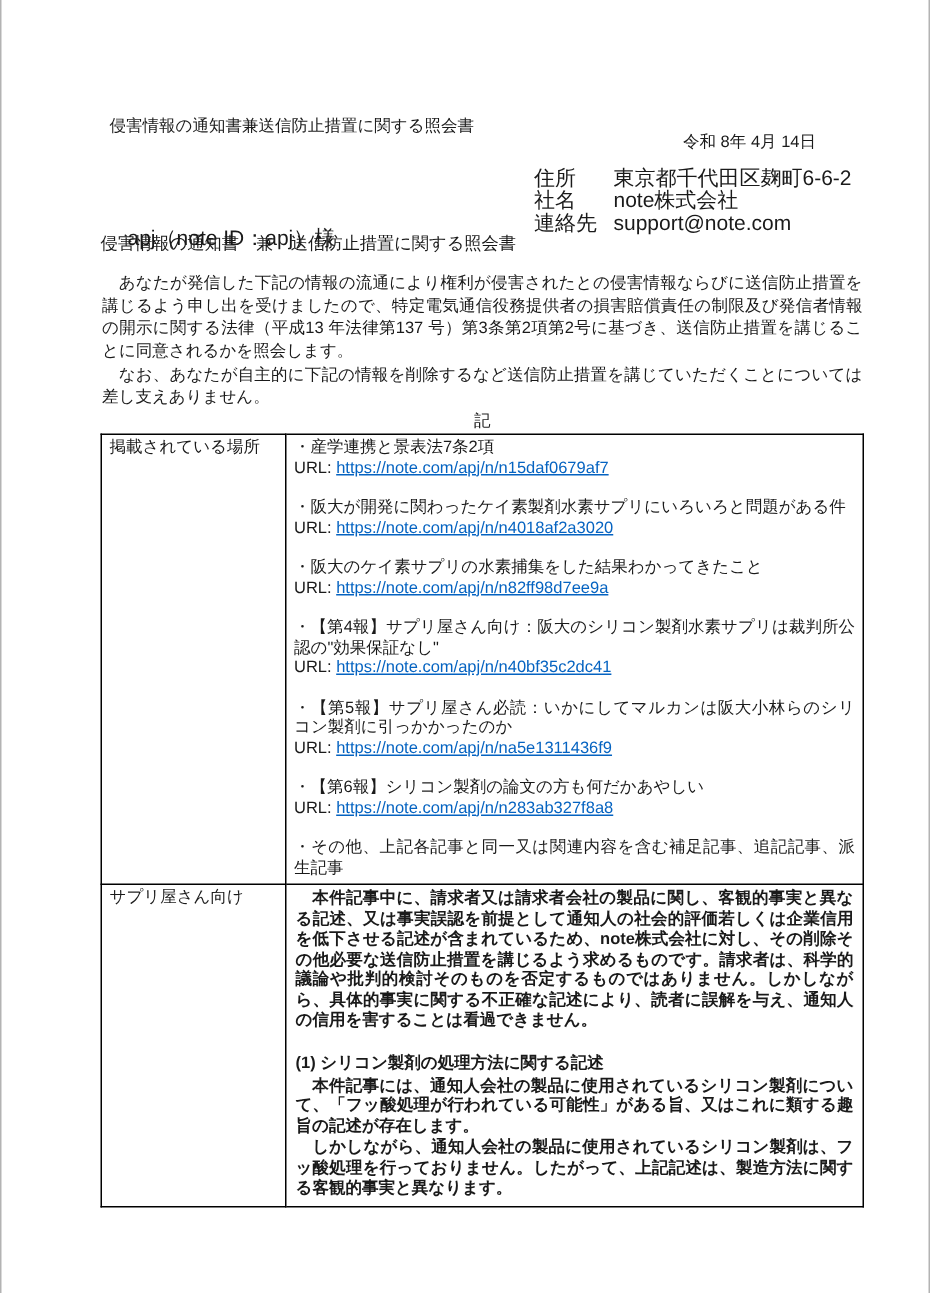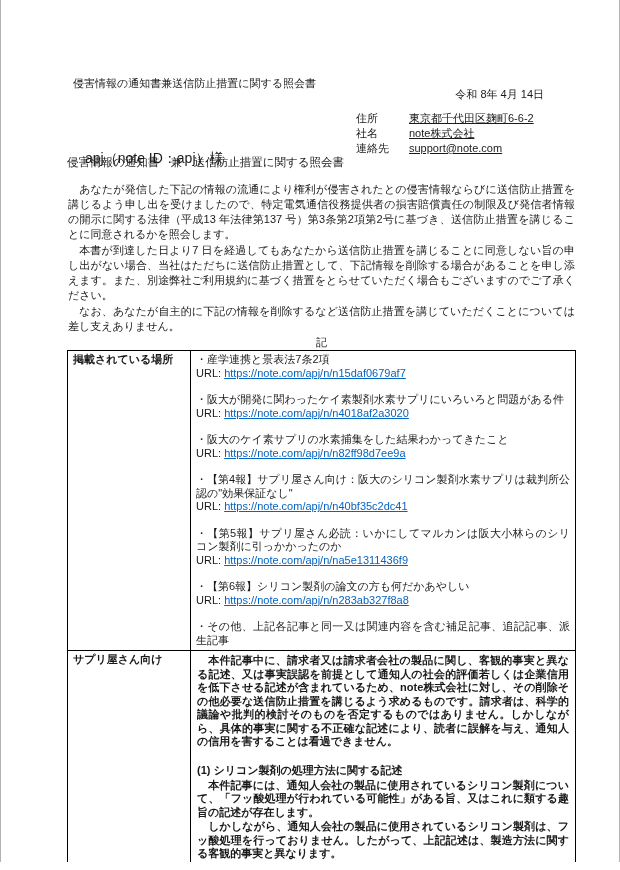--- a/index.html
+++ b/index.html
@@ -12,36 +12,36 @@
   .page{
     position:relative;width:620px;height:862px;background:#fff;
     box-sizing:border-box;
     border-left:1px solid #b3b3b3;border-right:1px solid #b3b3b3;
     overflow:hidden;
     font-size:11px;
   }
   .doc-title{position:absolute;top:76px;left:72px;font-size:11px;white-space:nowrap;}
   .issue-date{position:absolute;top:87px;right:75px;font-size:11px;white-space:nowrap;}
   .addressee{position:absolute;top:103px;left:84px;font-size:14px;white-space:nowrap;margin-top:47px;}
-  .sender{position:absolute;top:111px;left:355px;font-size:11px;line-height:15px;text-decoration:underline;}
+  .sender{position:absolute;top:111px;left:355px;font-size:14px;line-height:15px;}
   .sender .row{white-space:nowrap;}
   .sender .lbl{display:inline-block;width:53px;}
   .center-heading{position:absolute;top:155px;left:66px;width:509px;text-align:left;font-size:11.5px;}
   .body-block{position:absolute;top:181px;left:66px;width:509px;font-size:11px;line-height:15px;text-align:justify;}
   .body-block p{margin:1px;}
   .ki{text-align:center;line-height:15px;}
   table.notice{
     width:509px;border-collapse:collapse;table-layout:fixed;
     font-size:11px;line-height:13.5px;margin-top:0;
   }
   table.notice td{
     border:1px solid #000;vertical-align:top;padding:2px 5px 3px 5px;
     word-wrap:break-word;overflow-wrap:break-word;
   }
-  td.cell-label{width:112px;font-weight:bold;}
+  td.cell-label{width:112px;}
   td.cell-content{text-align:justify;}
   .article-item{margin:0 0 13px 0;}
   .article-item:last-child{margin-bottom:0;}
   .url-line{white-space:nowrap;overflow:hidden;}
   a.article-link{color:#0563c1;text-decoration:underline;cursor:pointer;}
   .info-para{margin:0;font-weight:bold;}
   .blank-line{height:13.5px;}
   .row-place{height:281px;}
   .row-info{height:151px;}
 </style>
@@ -65,21 +65,20 @@
     </div>
     <div class="row">
       <span class="lbl">連絡先</span><span>support@note.com</span>
     </div>
   </div>
 
   <div class="center-heading">侵害情報の通知書　兼　送信防止措置に関する照会書</div>
 
   <div class="body-block">
     <p>　あなたが発信した下記の情報の流通により権利が侵害されたとの侵害情報ならびに送信防止措置を講じるよう申し出を受けましたので、特定電気通信役務提供者の損害賠償責任の制限及び発信者情報の開示に関する法律（平成13 年法律第137 号）第3条第2項第2号に基づき、送信防止措置を講じることに同意されるかを照会します。</p>
-    <p>　本書が到達した日より7 日を経過してもあなたから送信防止措置を講じることに同意しない旨の申し出がない場合、当社はただちに送信防止措置として、下記情報を削除する場合があることを申し添えます。また、別途弊社ご利用規約に基づく措置をとらせていただく場合もございますのでご了承ください。</p>
     <p>　なお、あなたが自主的に下記の情報を削除するなど送信防止措置を講じていただくことについては差し支えありません。</p>
     <div class="ki">記</div>
 
     <table class="notice">
       <tbody>
           <tr class="row-place">
         <td class="cell-label">掲載されている場所</td>
         <td class="cell-content">
 
           <div class="article-item">

